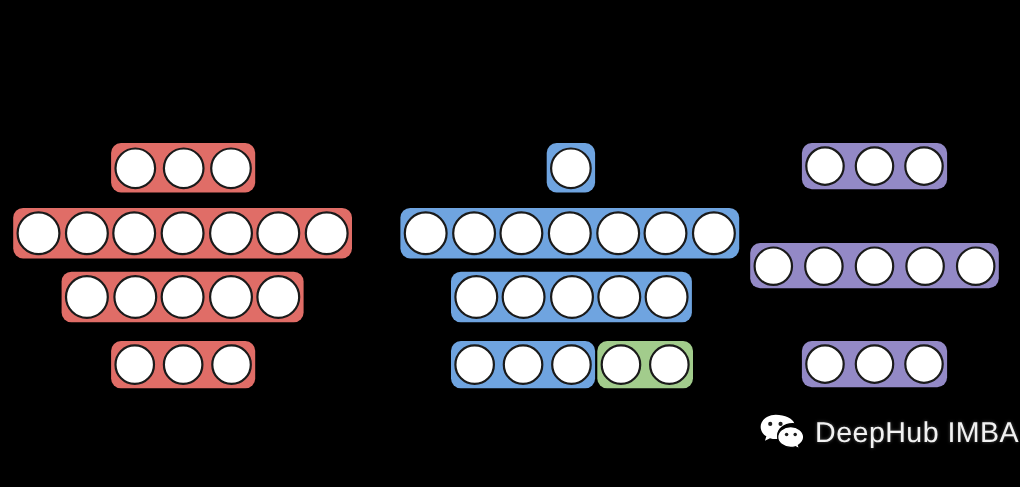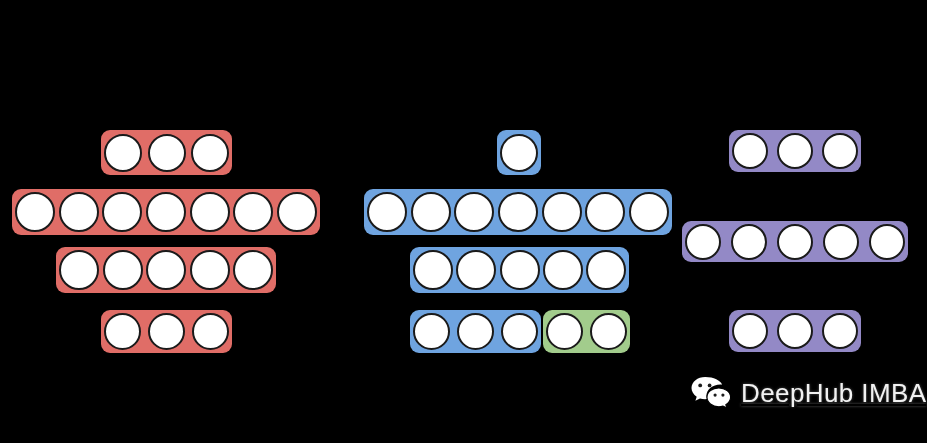--- a/index.html
+++ b/index.html
@@ -38,21 +38,20 @@
     border-radius: 50%;
     background: #ffffff;
     border: 2px solid #1a1a1a;
   }
   
   #watermark {
     position: absolute;
     display: flex;
     align-items: center;
     gap: 9px;
-    text-decoration: underline;
   }
   #watermark .wm-text {
     color: #f2f2f2;
     font-size: 26px;
     letter-spacing: 0.4px;
     text-shadow: 0 0 3px rgba(255,255,255,0.35);
     white-space: nowrap;
   }
   .wechat-mark {
     position: relative;

